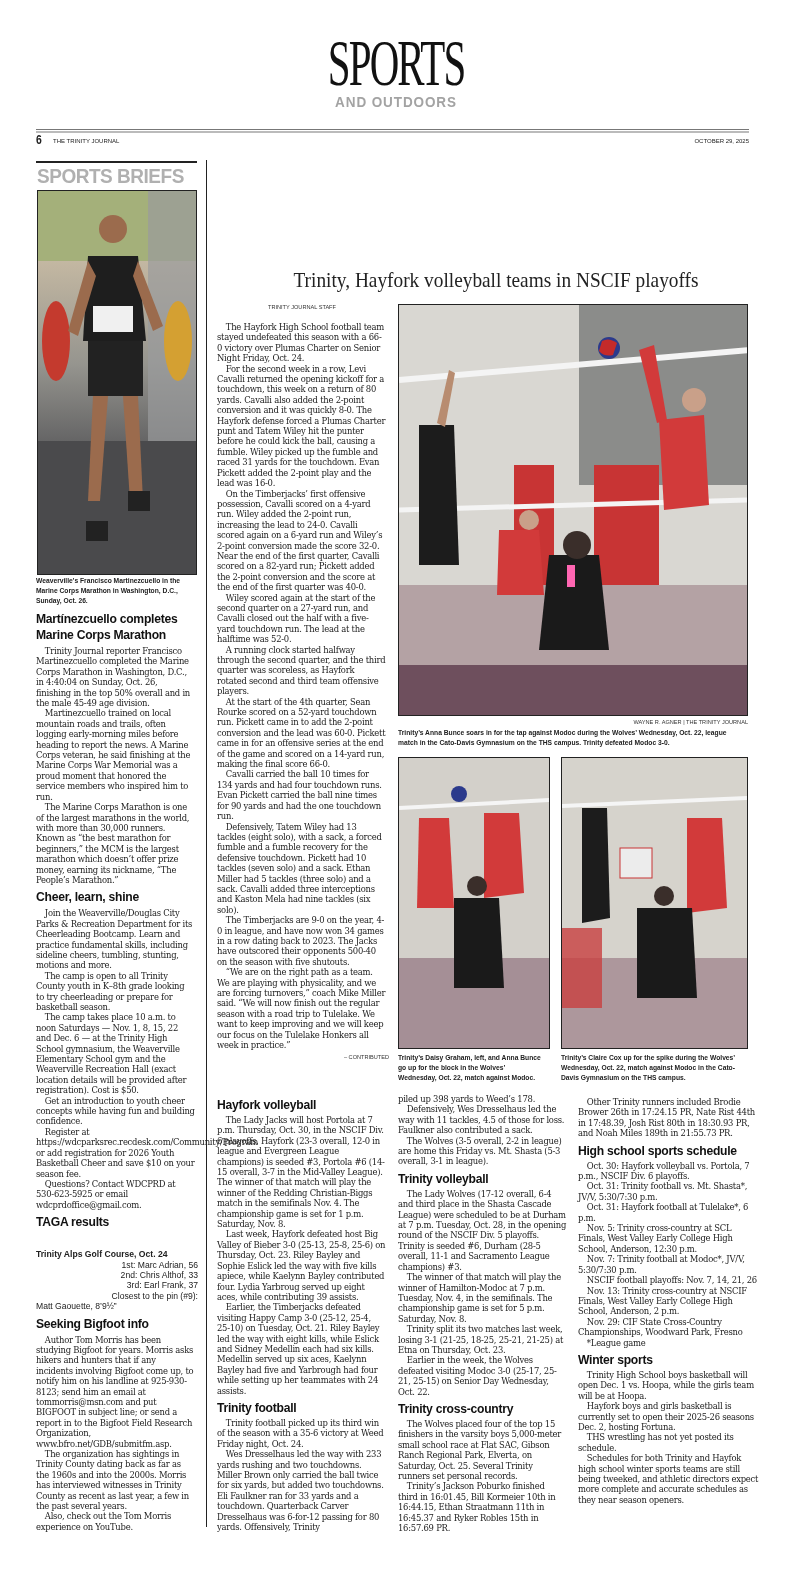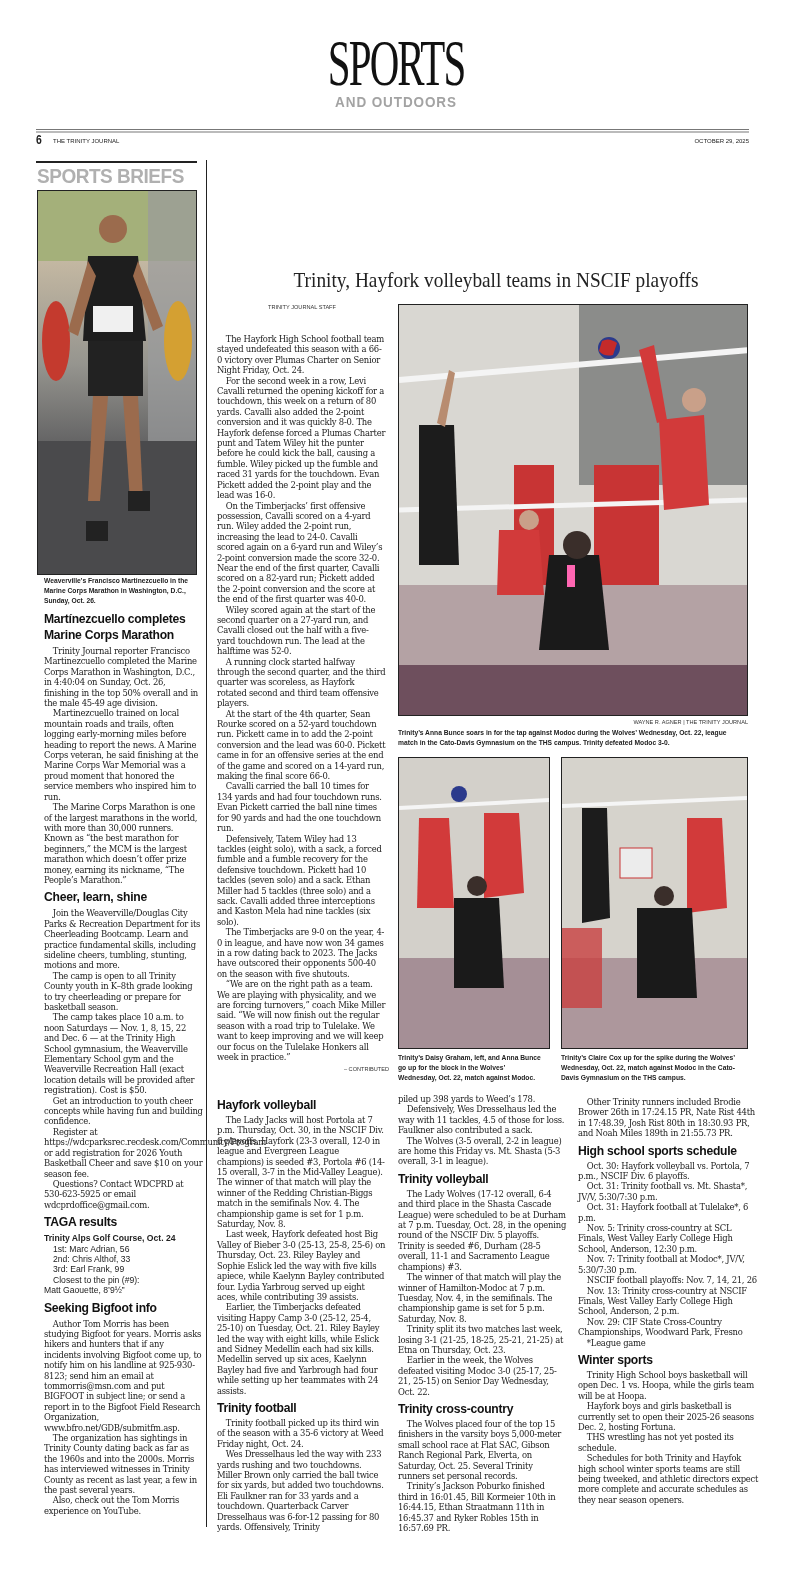--- a/index.html
+++ b/index.html
@@ -10,33 +10,33 @@
   .mh-sports { font-family: "Liberation Serif", serif; font-size: 66px; line-height: 66px; color: #111; letter-spacing: -3px; transform: scaleX(0.62); display: inline-block; font-weight: normal; }
   .mh-sub { font-family: "Liberation Sans", sans-serif; font-weight: bold; color: #a3a3a3; font-size: 15px; letter-spacing: 1px; margin-top: -3px; transform: scaleX(0.9); }
 
   .folio-rule { position: absolute; left: 36px; top: 129px; width: 713px; height: 4px; border-top: 1px solid #777; border-bottom: 2px solid #bbb; }
   .folio { position: absolute; left: 36px; top: 133px; width: 713px; height: 14px; font-family: "Liberation Sans", sans-serif; font-size: 6px; color: #222; }
   .folio .pg { position: absolute; left: 0; top: -1px; font-weight: bold; font-size: 13px; transform: scaleX(0.8); transform-origin: left; }
   .folio .pub { position: absolute; left: 17px; top: 5px; letter-spacing: 0; }
   .folio .date { position: absolute; right: 0; top: 5px; }
 
   
-  .briefs { position: absolute; left: 44px; top: 160px; width: 162px; }
+  .briefs { position: absolute; left: 36px; top: 160px; width: 162px; }
   .briefs-rule { position: absolute; left: 36px; top: 161px; width: 161px; height: 4px; border-top: 2px solid #222; }
   .vrule { position: absolute; left: 206px; top: 160px; width: 1px; height: 1367px; background: #222; }
   .briefs-title { position: absolute; left: 37px; top: 165px; font-family: "Liberation Sans", sans-serif; font-weight: 900; font-weight: bold; font-size: 20px; color: #b0b0b0; letter-spacing: -0.5px; transform: scaleX(0.95); transform-origin: left; }
   .runner-photo { position: absolute; left: 37px; top: 190px; width: 160px; height: 385px; border: 1px solid #222; overflow: hidden; background: linear-gradient(180deg, #8c9a6a 0%, #c4b8a2 18%, #96958f 45%, #5a5a5c 70%, #3f3f40 100%); }
   .caption-bold { font-family: "Liberation Sans", sans-serif; font-weight: bold; font-size: 7.3px; line-height: 10px; color: #222; transform: scaleX(0.92); transform-origin: left; }
   .hed { font-family: "Liberation Sans", sans-serif; font-weight: bold; color: #111; letter-spacing: -0.3px; transform: scaleX(0.9); transform-origin: left; }
   .body { font-family: "DejaVu Serif", serif; font-size: 8.6px; line-height: 10.4px; color: #222; letter-spacing: -0.25px; transform: scaleX(0.98); transform-origin: left; }
   .body p { text-indent: 9px; }
   .body p.noind { text-indent: 0; }
   .sans-list { font-family: "Liberation Sans", sans-serif; font-size: 8.6px; line-height: 10.4px; color: #222; }
   .sans-list .sub { font-weight: bold; }
-  .sans-list .ind { padding-left: 9px; }
+  .sans-list .ind { padding-left: 9px; text-align: right; }
 
   
   .main-hed { position: absolute; left: 212px; top: 157px; width: 568px; text-align: center; font-family: "DejaVu Serif", serif; font-weight: bold; font-size: 40px; line-height: 46px; color: #111; letter-spacing: -1.2px; }
   .deck { position: absolute; left: 212px; top: 268px; width: 568px; text-align: center; font-family: "Liberation Serif", serif; font-size: 21px; color: #222; transform: scaleX(0.92); }
   .byline { position: absolute; left: 268px; top: 304px; font-family: "Liberation Sans", sans-serif; font-size: 5.6px; color: #333; }
 
   .photo { position: absolute; border: 1px solid #222; overflow: hidden; }
   .p-main { left: 398px; top: 304px; width: 350px; height: 412px; background: linear-gradient(180deg, #e8e6df 0%, #ccc8c0 40%, #b1a39f 70%, #7b5e68 90%, #5d4451 100%); }
   .p-left { left: 398px; top: 757px; width: 152px; height: 292px; background: linear-gradient(180deg, #d7d5d0 0%, #c9c6bf 40%, #a89d9b 75%, #86737a 100%); }
   .p-right { left: 561px; top: 757px; width: 187px; height: 292px; background: linear-gradient(180deg, #dcdad5 0%, #cbc6bd 40%, #b49e9b 75%, #8f7981 100%); }
@@ -96,44 +96,44 @@
   <div class="body" style="margin-top:3px;">
     <p>Join the Weaverville/Douglas City Parks &amp; Recreation Department for its Cheerleading Bootcamp. Learn and practice fundamental skills, including sideline cheers, tumbling, stunting, motions and more.</p>
     <p>The camp is open to all Trinity County youth in K–8th grade looking to try cheerleading or prepare for basketball season.</p>
     <p>The camp takes place 10 a.m. to noon Saturdays — Nov. 1, 8, 15, 22 and Dec. 6 — at the Trinity High School gymnasium, the Weaverville Elementary School gym and the Weaverville Recreation Hall (exact location details will be provided after registration). Cost is $50.</p>
     <p>Get an introduction to youth cheer concepts while having fun and building confidence.</p>
     <p>Register at https://wdcparksrec.recdesk.com/Community/Program or add registration for 2026 Youth Basketball Cheer and save $10 on your season fee.</p>
     <p>Questions? Contact WDCPRD at 530-623-5925 or email wdcprdoffice@gmail.com.</p>
   </div>
 
   <div class="hed" style="font-size:13.5px;line-height:16px;margin-top:4px;">TAGA results</div>
-  <div class="sans-list" style="margin-top:3px;">
+  <div class="sans-list" style="margin-top:19px;">
     <div class="sub">Trinity Alps Golf Course, Oct. 24</div>
     <div class="ind">1st: Marc Adrian, 56</div>
     <div class="ind">2nd: Chris Althof, 33</div>
-    <div class="ind">3rd: Earl Frank, 99</div>
+    <div class="ind">3rd: Earl Frank, 37</div>
     <div class="ind">Closest to the pin (#9):</div>
     <div>Matt Gaouette, 8’9½”</div>
   </div>
 
   <div class="hed" style="font-size:13.5px;line-height:16px;margin-top:4px;">Seeking Bigfoot info</div>
   <div class="body" style="margin-top:3px;">
     <p>Author Tom Morris has been studying Bigfoot for years. Morris asks hikers and hunters that if any incidents involving Bigfoot come up, to notify him on his landline at 925-930-8123; send him an email at tommorris@msn.com and put BIGFOOT in subject line; or send a report in to the Bigfoot Field Research Organization, www.bfro.net/GDB/submitfm.asp.</p>
     <p>The organization has sightings in Trinity County dating back as far as the 1960s and into the 2000s. Morris has interviewed witnesses in Trinity County as recent as last year, a few in the past several years.</p>
     <p>Also, check out the Tom Morris experience on YouTube.</p>
   </div>
 </div>
 <div class="vrule"></div>
 
 <div class="main-hed">
 </div>
 <div class="deck">Trinity, Hayfork volleyball teams in NSCIF playoffs</div>
 <div class="byline">TRINITY JOURNAL STAFF</div>
 
-<div class="col" style="left:217px;top:334px;width:172px;">
+<div class="col" style="left:217px;top:322px;width:172px;">
   <div class="body">
     <p>The Hayfork High School football team stayed undefeated this season with a 66-0 victory over Plumas Charter on Senior Night Friday, Oct. 24.</p>
     <p>For the second week in a row, Levi Cavalli returned the opening kickoff for a touchdown, this week on a return of 80 yards. Cavalli also added the 2-point conversion and it was quickly 8-0. The Hayfork defense forced a Plumas Charter punt and Tatem Wiley hit the punter before he could kick the ball, causing a fumble. Wiley picked up the fumble and raced 31 yards for the touchdown. Evan Pickett added the 2-point play and the lead was 16-0.</p>
     <p>On the Timberjacks’ first offensive possession, Cavalli scored on a 4-yard run. Wiley added the 2-point run, increasing the lead to 24-0. Cavalli scored again on a 6-yard run and Wiley’s 2-point conversion made the score 32-0. Near the end of the first quarter, Cavalli scored on a 82-yard run; Pickett added the 2-point conversion and the score at the end of the first quarter was 40-0.</p>
     <p>Wiley scored again at the start of the second quarter on a 27-yard run, and Cavalli closed out the half with a five-yard touchdown run. The lead at the halftime was 52-0.</p>
     <p>A running clock started halfway through the second quarter, and the third quarter was scoreless, as Hayfork rotated second and third team offensive players.</p>
     <p>At the start of the 4th quarter, Sean Rourke scored on a 52-yard touchdown run. Pickett came in to add the 2-point conversion and the lead was 60-0. Pickett came in for an offensive series at the end of the game and scored on a 14-yard run, making the final score 66-0.</p>
     <p>Cavalli carried the ball 10 times for 134 yards and had four touchdown runs. Evan Pickett carried the ball nine times for 90 yards and had the one touchdown run.</p>
     <p>Defensively, Tatem Wiley had 13 tackles (eight solo), with a sack, a forced fumble and a fumble recovery for the defensive touchdown. Pickett had 10 tackles (seven solo) and a sack. Ethan Miller had 5 tackles (three solo) and a sack. Cavalli added three interceptions and Kaston Mela had nine tackles (six solo).</p>
     <p>The Timberjacks are 9-0 on the year, 4-0 in league, and have now won 34 games in a row dating back to 2023. The Jacks have outscored their opponents 500-40 on the season with five shutouts.</p>

